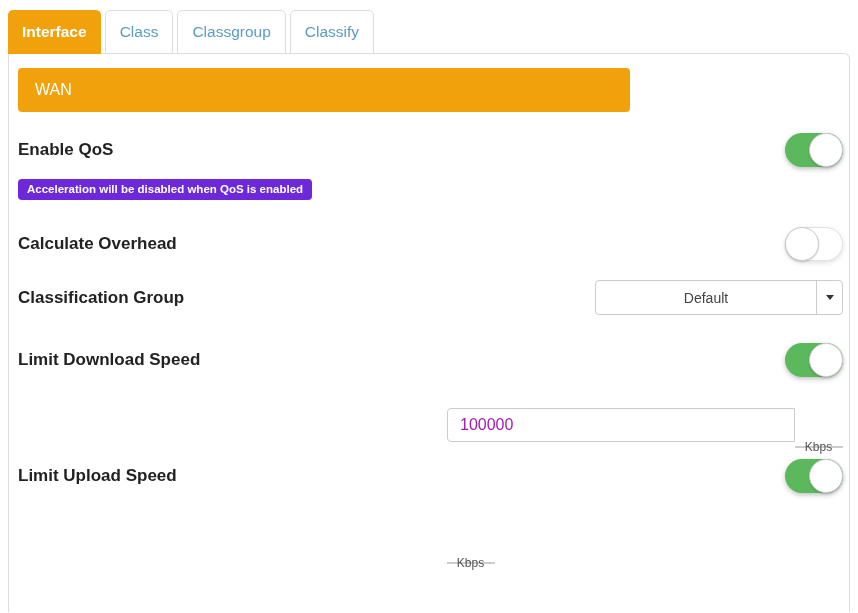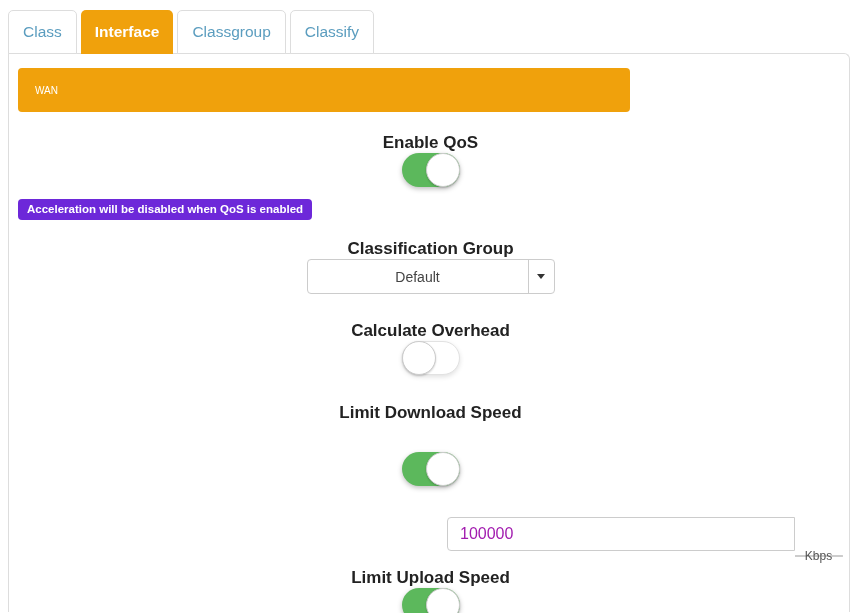--- a/index.html
+++ b/index.html
@@ -11,27 +11,27 @@
   .tabs-row { display: flex; align-items: stretch; height: 44px; position: relative; z-index: 2; margin-bottom: -1px; }
   .tab { display: flex; align-items: center; justify-content: center; padding: 0 14px; font-size: 15.5px; border-radius: 5px 5px 0 0; margin-right: 4px; cursor: pointer; }
   .tab.active { background: #F0A10C; color: #fff; font-weight: bold; }
   .tab.inactive { background: #fff; color: #5B9DBF; border: 1px solid #ddd; }
 
   
   .panel { position: relative; z-index: 1; border: 1px solid #ddd; border-bottom: none; border-radius: 0 6px 0 0; height: 559px; padding: 11px 6px 0 9px; background: #fff; }
 
   
   .row-top { display: flex; justify-content: space-between; align-items: flex-start; }
-  .wan-bar { width: 612px; height: 44px; margin-top: 3px; background: #F0A10C; border-radius: 4px; color: #fff; font-size: 10px; display: flex; align-items: center; padding-left: 17px; cursor: pointer; }
+  .wan-bar { width: 612px; height: 44px; margin-top: 3px; background: #F0A10C; border-radius: 4px; color: #fff; font-size: 16px; display: flex; align-items: center; padding-left: 17px; cursor: pointer; }
   .btn-group { width: 184px; border: 1px solid #ccc; border-radius: 4px; overflow: hidden; background: #fff; }
   .btn-group button { display: block; width: 100%; height: 45px; background: #fff; border: none; font-family: inherit; font-size: 16px; color: #333; cursor: pointer; }
   .btn-group button:first-child { border-bottom: 1px solid #ccc; }
 
   
-  .setting-row { display: flex; justify-content: space-between; align-items: center; flex-direction: column; }
+  .setting-row { display: flex; justify-content: space-between; align-items: center; }
   .setting-label { font-size: 17px; font-weight: bold; color: #222; }
   .mt21 { margin-top: 21px; } .mt12 { margin-top: 12px; } .mt19 { margin-top: 19px; }
   .mt27 { margin-top: 27px; } .mt28 { margin-top: 28px; gap: 29px; } .mt31 { margin-top: 31px; } .mt17 { margin-top: 17px; }
 
   
   .warn-badge { display: inline-block; background: #6d28d9; color: #fff; font-size: 11.5px; font-weight: bold; padding: 4px 9px 5px 9px; border-radius: 4px; }
 
   
   .toggle { position: relative; width: 58px; height: 34px; border-radius: 17px; cursor: pointer; flex-shrink: 0; }
   .toggle.on { background: #5CB85C; box-shadow: 0 2px 5px rgba(0,0,0,0.25); }
@@ -51,25 +51,25 @@
   .input-group { display: flex; width: 396px; height: 34px; }
   .input-group input { flex: 1; min-width: 0; border: 1px solid #ccc; border-radius: 4px 0 0 4px; padding: 0 12px; font-family: inherit; font-size: 16px; color: #a21caf; outline: none; }
   .input-addon { width: 48px; background: #eee; border: 1px solid #ccc; border-left: none; border-radius: 0 4px 4px 0; display: flex; align-items: center; justify-content: center; font-size: 12px; color: #555; margin-top: 38px; }
 </style>
 </head>
 <body>
 
 <div class="page">
 
   <div class="tabs-row">
+    <div class="tab active">
+      <span>Interface</span>
+    </div>
     <div class="tab inactive">
       <span>Class</span>
-    </div>
-    <div class="tab active">
-      <span>Interface</span>
     </div>
     <div class="tab inactive">
       <span>Classgroup</span>
     </div>
     <div class="tab inactive">
       <span>Classify</span>
     </div>
   </div>
 
   <div class="panel">
@@ -84,34 +84,34 @@
       <span class="setting-label">Enable QoS</span>
       <div class="toggle on">
         <div class="knob"></div>
       </div>
     </div>
 
     <div class="mt12">
       <span class="warn-badge">Acceleration will be disabled when QoS is enabled</span>
     </div>
 
+    <div class="setting-row mt27">
+      <span class="setting-label">Calculate Overhead</span>
+      <div class="toggle off">
+        <div class="knob"></div>
+      </div>
+    </div>
+
     <div class="setting-row mt19">
       <span class="setting-label">Classification Group</span>
       <div class="dropdown">
         <div class="dd-value">Default</div>
         <div class="dd-caret-box">
           <div class="caret"></div>
         </div>
-      </div>
-    </div>
-
-    <div class="setting-row mt27">
-      <span class="setting-label">Calculate Overhead</span>
-      <div class="toggle off">
-        <div class="knob"></div>
       </div>
     </div>
 
     <div class="setting-row mt28">
       <span class="setting-label">Limit Download Speed</span>
       <div class="toggle on">
         <div class="knob"></div>
       </div>
     </div>
 

